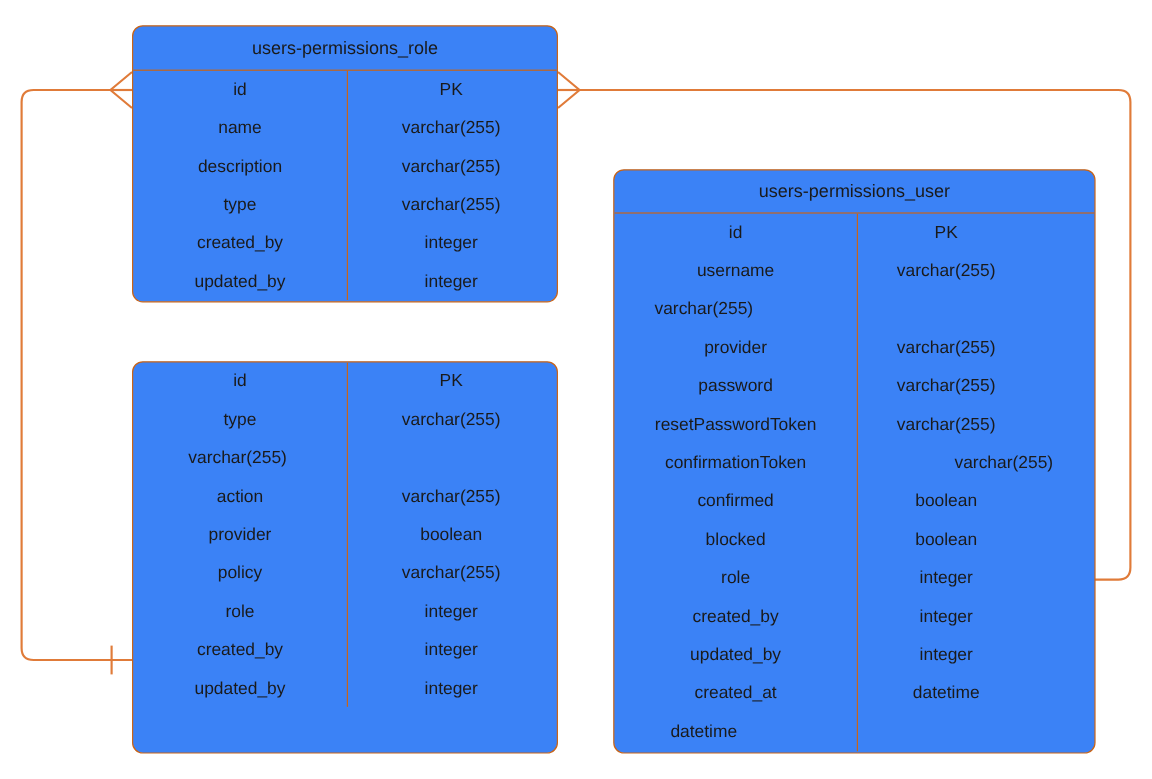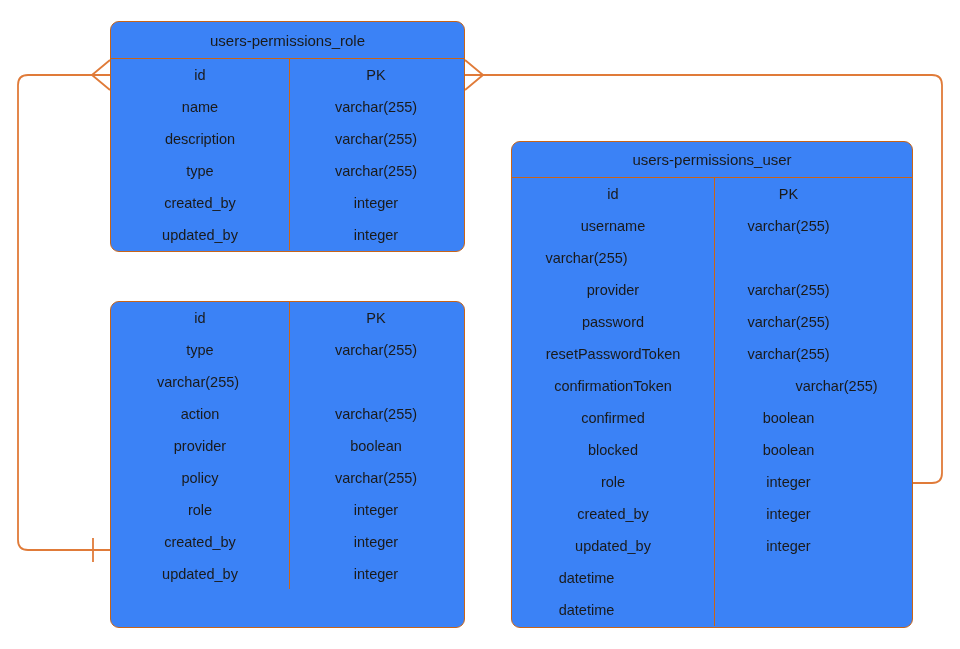--- a/index.html
+++ b/index.html
@@ -216,20 +216,21 @@
           </div>
           <div class="field-row" style="height: 32px;">
             <div class="field-name" style="width: 202px; height: 32px;">created_by</div>
             <div class="field-type" style="width: 149px; height: 32px;">integer</div>
           </div>
           <div class="field-row" style="height: 32px;">
             <div class="field-name" style="width: 202px; height: 32px;">updated_by</div>
             <div class="field-type" style="width: 149px; height: 32px;">integer</div>
           </div>
           <div class="field-row" style="height: 32px;">
+            <div class="field-name" style="width: 202px; height: 32px;">created_at</div>
             <div class="field-type" style="width: 149px; height: 32px;">datetime</div>
           </div>
           <div class="field-row" style="height: 32px;">
             <div class="field-type" style="width: 149px; height: 32px;">datetime</div>
           </div>
         </div>
       </div>
     </div>
 
 </div>

